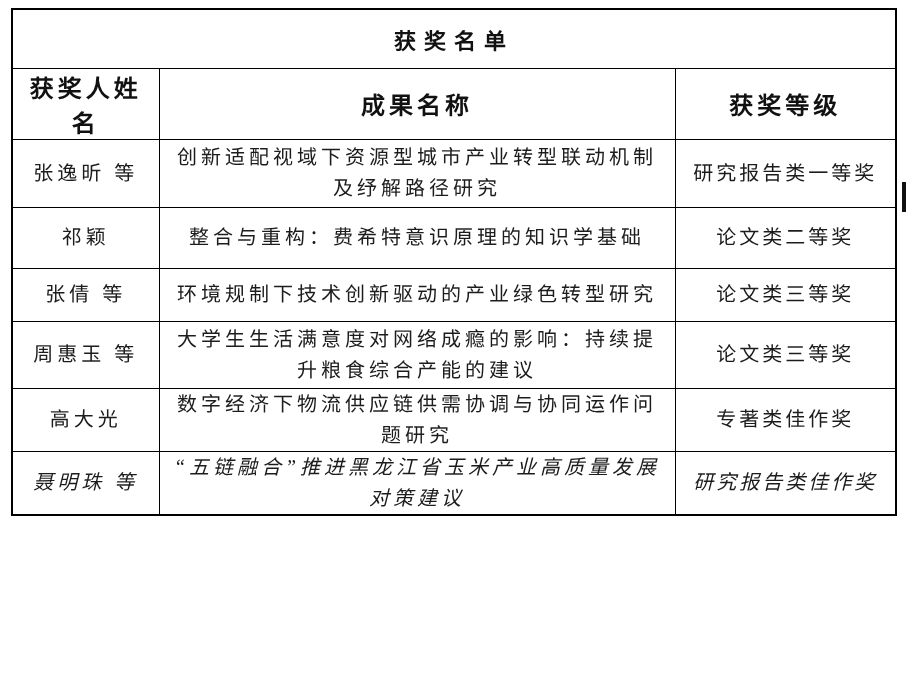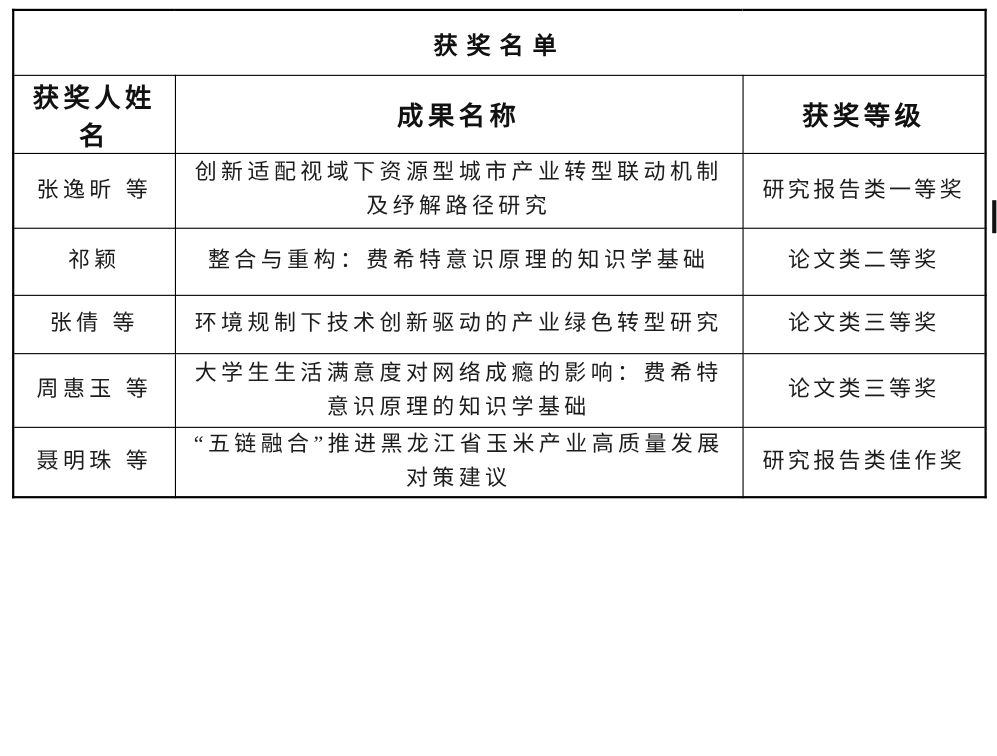--- a/index.html
+++ b/index.html
@@ -104,26 +104,31 @@
   <tr style="height: 53px;">
     <td class="body-cell name-cell">张倩 等</td>
     <td class="body-cell achievement-cell">环境规制下技术创新驱动的产业绿色转型研究</td>
     <td class="body-cell award-cell">论文类三等奖</td>
   </tr>
 
 
 
   <tr style="height: 67px;">
     <td class="body-cell name-cell">周惠玉 等</td>
-    <td class="body-cell achievement-cell">大学生生活满意度对网络成瘾的影响：费希特意识原理的知识学基础</td>
+    <td class="body-cell achievement-cell">大学生生活满意度对网络成瘾的影响：持续提升粮食综合产能的建议</td>
     <td class="body-cell award-cell">论文类三等奖</td>
   </tr>
 
+  <tr style="height: 61px;">
+    <td class="body-cell name-cell">高大光</td>
+    <td class="body-cell achievement-cell">数字经济下物流供应链供需协调与协同运作问题研究</td>
+    <td class="body-cell award-cell">专著类佳作奖</td>
+  </tr>
 
-  <tr style="height: 63px;">
+  <tr style="height: 63px; font-style: italic;">
     <td class="body-cell name-cell">聂明珠 等</td>
     <td class="body-cell achievement-cell">“五链融合”推进黑龙江省玉米产业高质量发展对策建议</td>
     <td class="body-cell award-cell">研究报告类佳作奖</td>
   </tr>
 
 </tbody>
     </table>
   </div>
   <div class="edge-mark"></div>
 </div>

